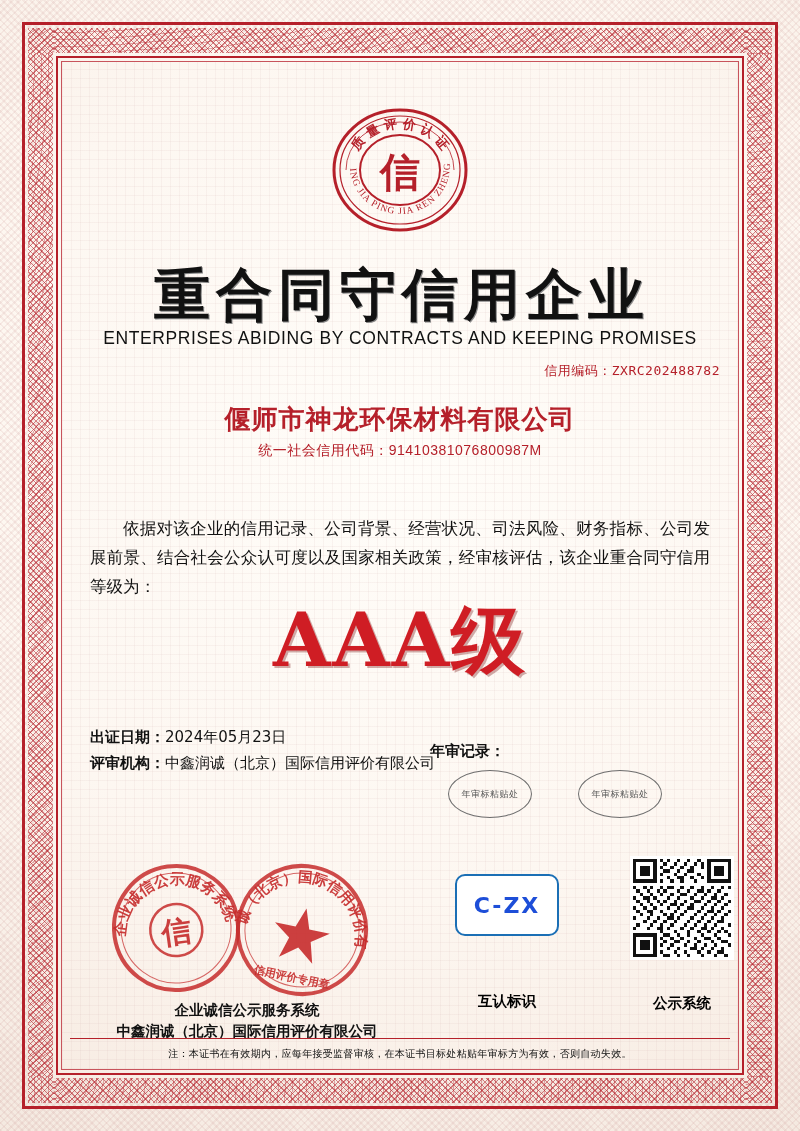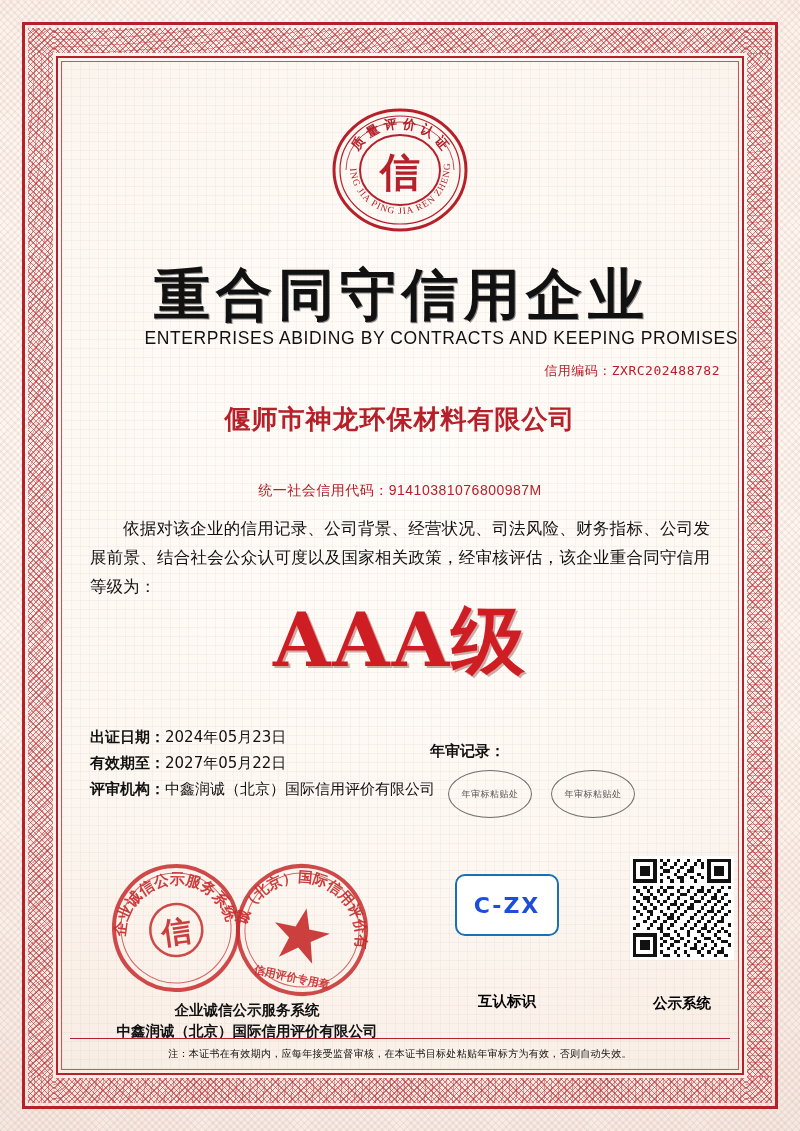--- a/index.html
+++ b/index.html
@@ -74,21 +74,21 @@
     text-align:center;
     font-family:"DejaVu Sans", sans-serif;
     font-weight:bold;
     font-size:56px;
     letter-spacing:6px;
     color:#111;
     text-shadow:1px 1px 0 #888;
   }
   .title-en{
     position:absolute;left:0;right:0;top:266px;
-    text-align:right;
+    text-align:center;
     font-family:"Liberation Sans", sans-serif;
     font-size:17.5px;
     letter-spacing:.6px;
     color:#111;
   }
   .credit-no{
     position:absolute;right:18px;top:300px;
     font-family:"DejaVu Sans Mono", monospace;
     font-size:13px;
     color:#b5202a;
@@ -105,21 +105,20 @@
     color:#b5202a;
     letter-spacing:1px;
   }
   .uscc{
     position:absolute;left:0;right:0;top:380px;
     text-align:center;
     font-family:"Liberation Sans", sans-serif;
     font-size:14px;
     color:#b5202a;
     letter-spacing:.5px;
-    margin-top:40px;
   }
 
   .body-text{
     position:absolute;left:28px;right:28px;top:416px;
     font-family:"DejaVu Sans", sans-serif;
     font-size:16.5px;
     line-height:29px;
     color:#111;
     text-align:justify;
     text-indent:2em;
@@ -149,21 +148,21 @@
   .info .k{font-weight:bold;}
   .info .url{font-family:"Liberation Serif", serif;font-weight:bold;}
 
   .annual{
     position:absolute;left:368px;top:680px;
     font-family:"DejaVu Sans", serif;
     font-size:15px;
     font-weight:bold;
     color:#111;
   }
-  .stamp-slots{position:absolute;left:386px;top:708px;display:flex;gap:19px;align-items:center;}
+  .stamp-slots{position:absolute;left:386px;top:708px;display:flex;gap:46px;align-items:center;}
   .slot{
     width:82px;height:46px;border:1px solid #6f6f6f;border-radius:50%;
     display:flex;align-items:center;justify-content:center;
     font-family:"DejaVu Sans", sans-serif;
     font-size:9px;color:#555;letter-spacing:.5px;
   }
 
   
   .seals{position:absolute;left:20px;right:20px;top:790px;height:170px;}
   .seal{position:absolute;}
@@ -245,23 +244,20 @@
       <span>统一社会信用代码：</span><span>91410381076800987M</span>
     </div>
 
     <div class="body-text">依据对该企业的信用记录、公司背景、经营状况、司法风险、财务指标、公司发展前景、结合社会公众认可度以及国家相关政策，经审核评估，该企业重合同守信用等级为：</div>
 
     <div class="grade">AAA级</div>
 
     <div class="info">
       <div class="row">
         <span class="k">出证日期：</span><span>2024年05月23日</span>
-      </div>
-      <div class="row">
-        <span class="k">有效期至：</span><span>2027年05月22日</span>
       </div>
       <div class="row">
         <span class="k">评审机构：</span><span>中鑫润诚（北京）国际信用评价有限公司</span>
       </div>
     </div>
 
     <div class="annual">年审记录：</div>
     <div class="stamp-slots">
       <div class="slot">年审标粘贴处</div>
       <div class="slot">年审标粘贴处</div>

